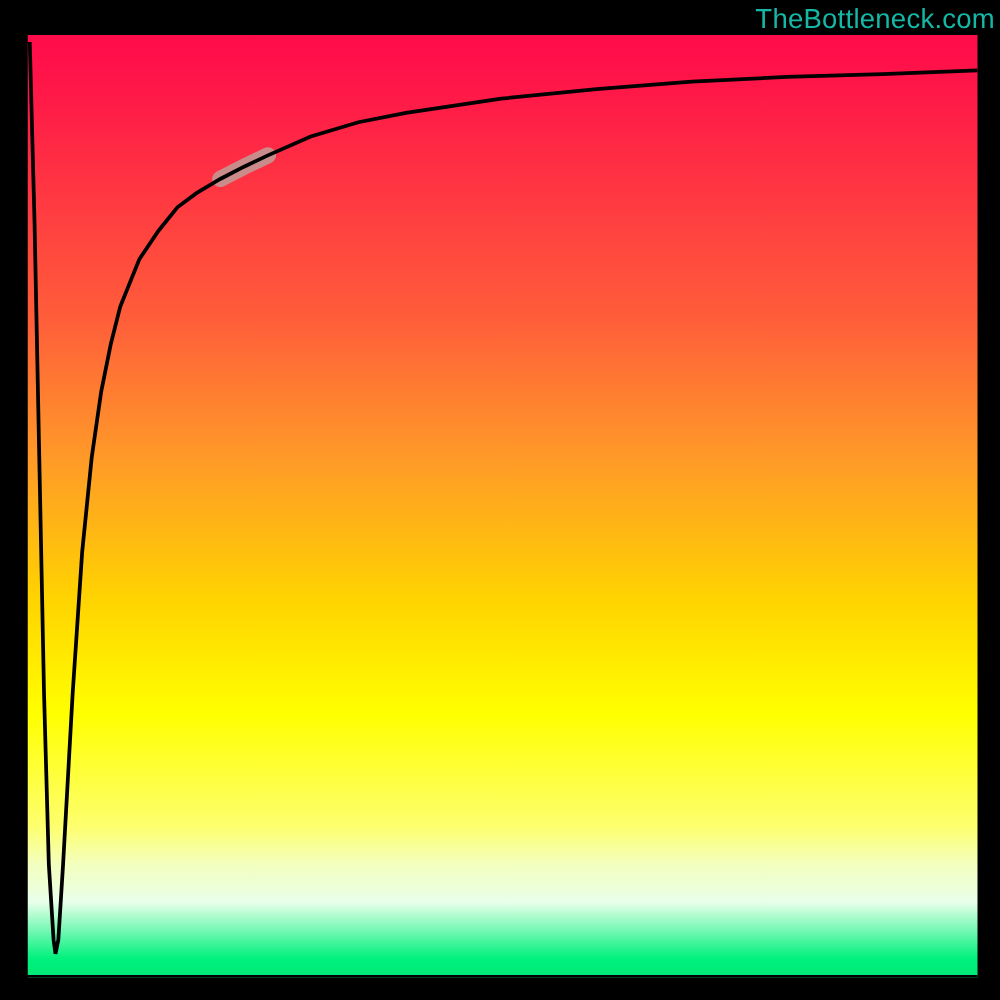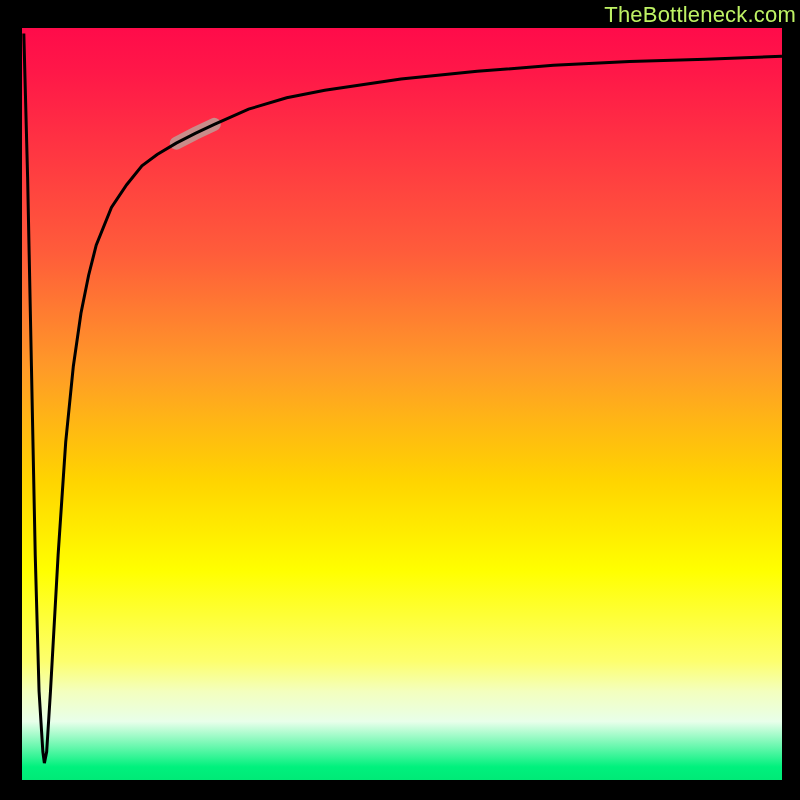--- a/index.html
+++ b/index.html
@@ -59,21 +59,21 @@
     left: 0;
     bottom: 0;
     height: 2px;
     width: 100%;
     background: #000;
   }
   .attribution {
     position: absolute;
     top: 2px;
     right: 4px;
-    color: #bef264;
+    color: #14b8a6;
     font-size: 22px;
     letter-spacing: 0.2px;
   }
   svg.curve {
     position: absolute;
     left: 0;
     top: 0;
     width: 100%;
     height: 100%;
     overflow: visible;

